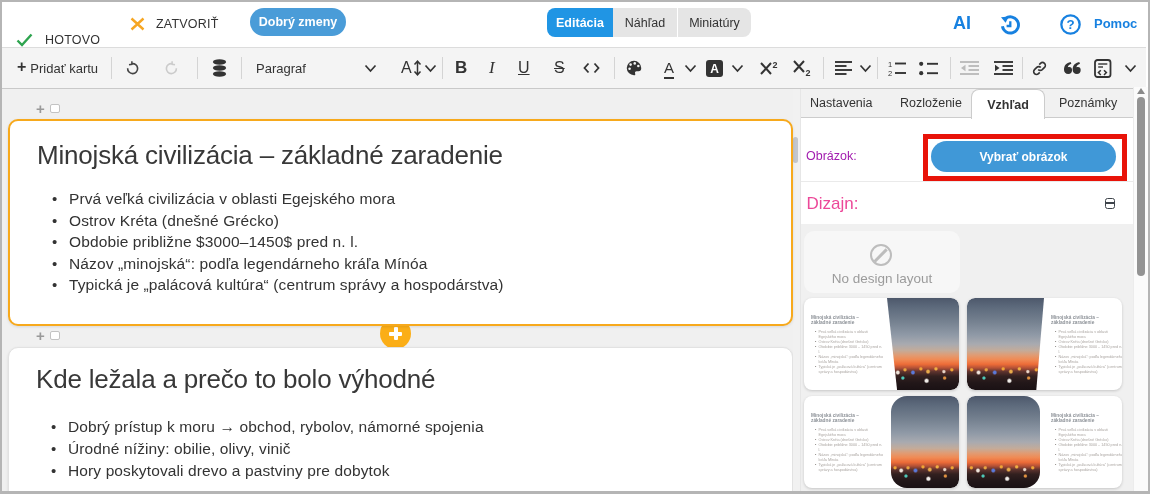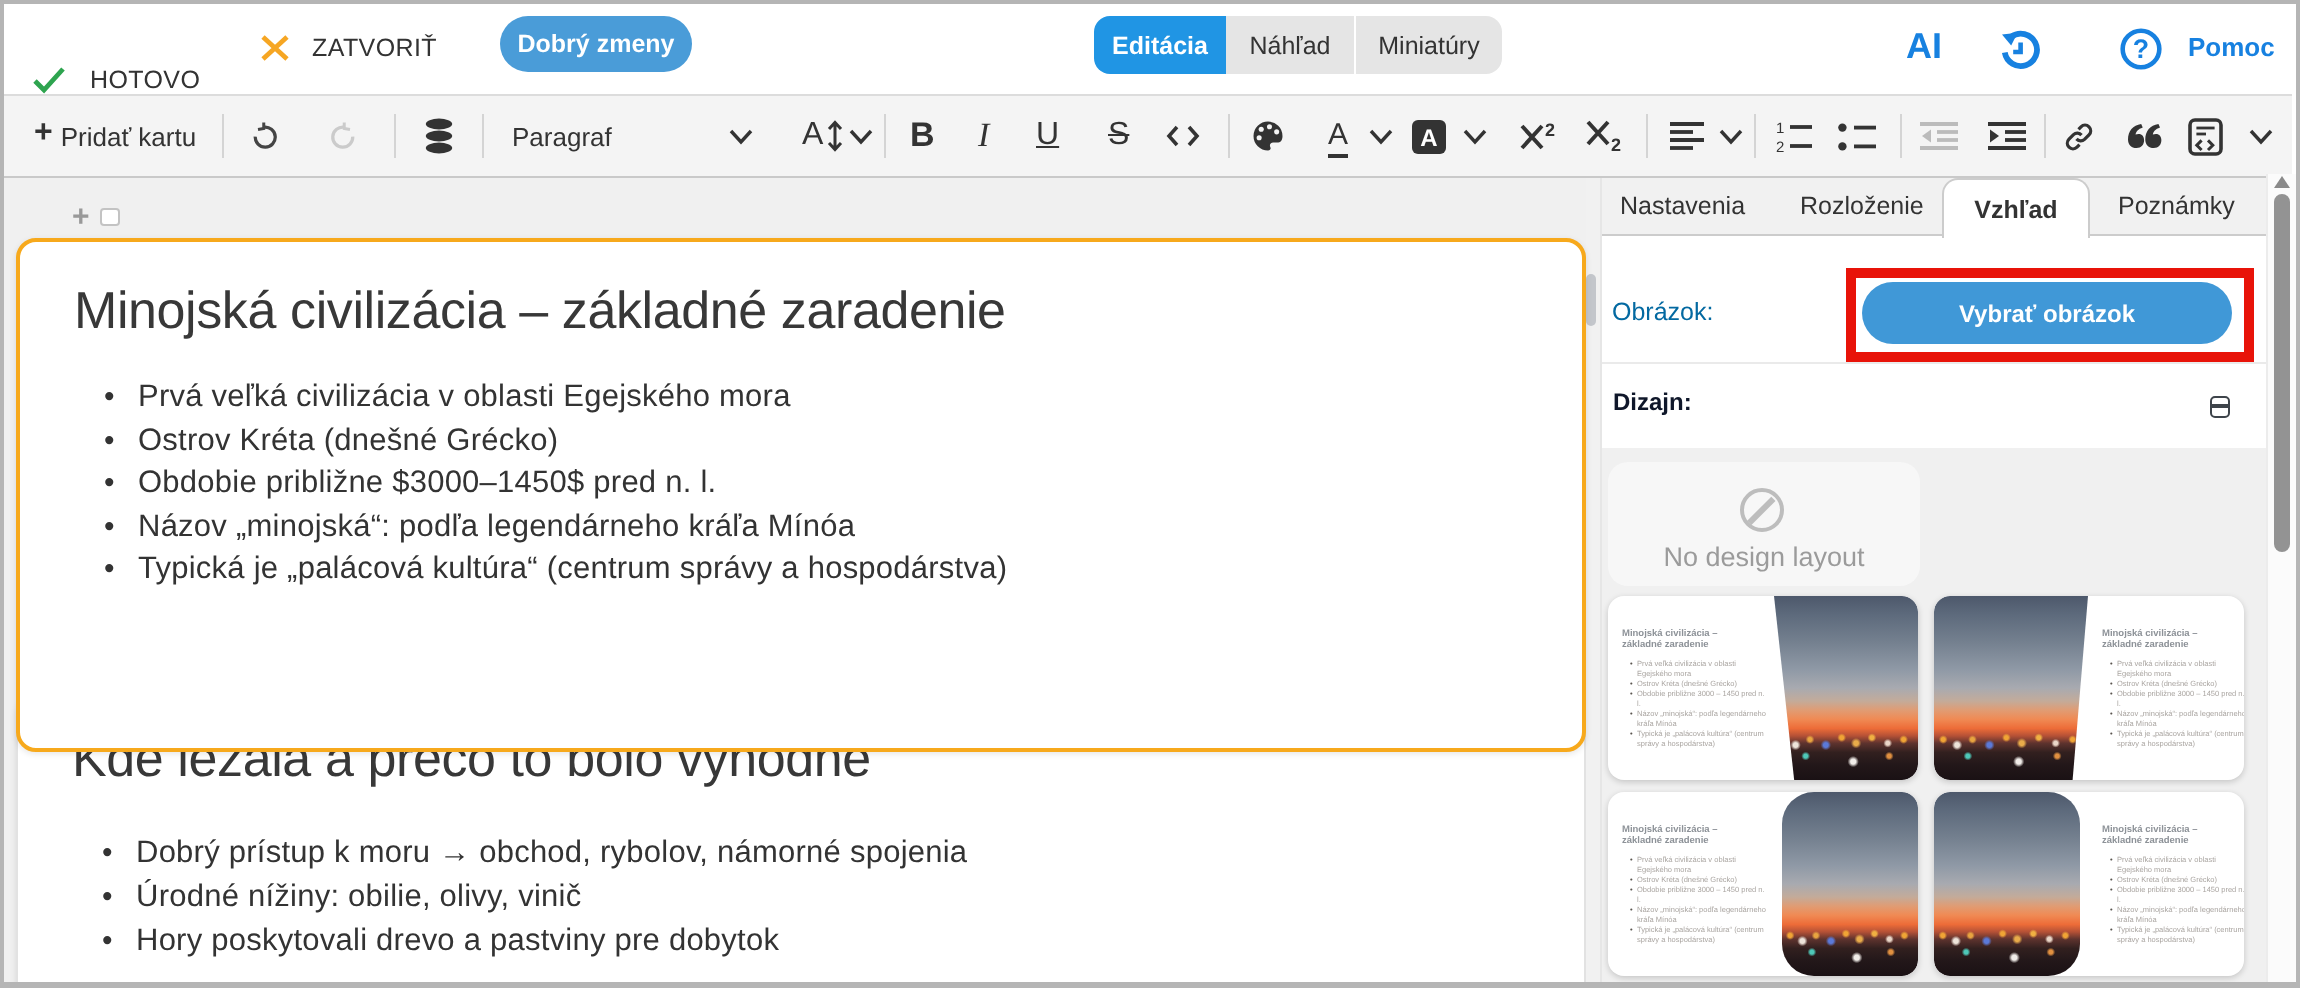--- a/index.html
+++ b/index.html
@@ -31,21 +31,21 @@
 .tlabel { font-size:13px; }
 
 
 .main { position:absolute; left:0; top:89px; width:793px; height:403px; background:#f0f0f0; }
 .addrow { position:absolute; left:36px; display:flex; align-items:center; }
 .plus9 { color:#999; font-size:15px; font-weight:bold; }
 .chk { width:10px; height:9px; background:#fff; border:1px solid #c3c3c3; border-radius:2px; margin-left:5px; }
 .pluscircle { position:absolute; left:380px; top:229px; width:31px; height:31px; border-radius:50%; background:#fbae17; z-index:0; }
 .pluscircle .ph { position:absolute; left:9px; top:13.5px; width:13px; height:4px; background:#fff; border-radius:1px; }
 .pluscircle .pv { position:absolute; left:13.5px; top:9px; width:4px; height:13px; background:#fff; border-radius:1px; }
-.card1 { position:absolute; left:8px; top:30px; width:785px; height:257px; background:#fff; border:2px solid #f7a91c; border-radius:10px; z-index:1; box-shadow:0 1px 3px rgba(0,0,0,0.10); }
+.card1 { position:absolute; left:8px; top:30px; width:785px; height:207px; background:#fff; border:2px solid #f7a91c; border-radius:10px; z-index:1; box-shadow:0 1px 3px rgba(0,0,0,0.10); }
 .card2 { position:absolute; left:8px; top:258px; width:785px; height:250px; background:#fff; border:1px solid #e2e2e2; border-radius:10px; box-shadow:0 1px 3px rgba(0,0,0,0.10); }
 .ctitle { font-size:26px; color:#383838; font-weight:normal; position:absolute; left:27px; letter-spacing:-0.2px; }
 .card1 .ctitle { top:19px; }
 .card2 .ctitle { top:15.5px; }
 .card1 ul, .card2 ul { position:absolute; left:37px; list-style:none; }
 .card1 ul { top:67px; }
 .card2 ul { top:68px; }
 .card2 li { line-height:22px !important; }
 .card1 li, .card2 li { font-size:15.5px; color:#333; line-height:21.6px; letter-spacing:0.12px; }
 .card1 li::before, .card2 li::before { content:"•"; position:absolute; left:5px; font-size:15px; color:#333; }
@@ -54,25 +54,25 @@
 
 
 .midsb { position:absolute; left:793px; top:89px; width:8px; height:403px; background:#f1f1f1; border-right:1px solid #e6e6e6; }
 .midsb .thumb { position:absolute; left:0px; top:48px; width:5px; height:26px; background:#c3c6cb; border-radius:2.5px; }
 
 
 .panel { position:absolute; left:801px; top:89px; width:335px; height:403px; background:#fff; }
 .ptabs { position:absolute; left:0; top:0; width:335px; height:29px; background:#f1f1f1; border-bottom:1px solid #ccc; }
 .ptab { position:absolute; top:0; height:28px; display:flex; align-items:center; font-size:12.5px; color:#333;text-align:center; }
 .ptab.active { background:#fff; border:1px solid #ccc; border-bottom:none; border-radius:8px 8px 0 0; height:30px; font-weight:bold; width:74px; justify-content:center; z-index:2; }
-.lbl { position:absolute; font-size:12.5px; color:#0369a1; }
+.lbl { position:absolute; font-size:12.5px; color:#a21caf; }
 .redrect { position:absolute; left:122px; top:45px; width:204px; height:47px; border:5px solid #e81309; z-index:3; }
 .bluepill { position:absolute; left:130px; top:52px; width:185px; height:31px; border-radius:15.5px; background:#4098d7; color:#fff; font-size:12px; font-weight:bold; display:flex; align-items:center; justify-content:center; }
 .divider { position:absolute; left:0; top:92px; width:335px; height:1px; background:#eaeaea; }
-.dizajn { position:absolute; left:5.5px; top:105px; font-size:12px; font-weight:bold; color:#0f172a; }
+.dizajn { position:absolute; left:5.5px; top:105px; font-size:17px; font-weight:normal; color:#ec4899; }
 .collapse { position:absolute; left:303.5px; top:109px; width:10.5px; height:10.5px; border:1.2px solid #3e444b; border-radius:2.5px; }
 .collapse::after { content:""; position:absolute; left:0px; top:3.3px; width:8.1px; height:1.5px; background:#3e444b; }
 .designarea { position:absolute; left:0; top:135px; width:335px; height:268px; background:#f0f0f0; }
 .nodesign { position:absolute; left:3px; top:7px; width:156px; height:62px; background:#f7f7f7; border-radius:10px; }
 .nds-icon { position:absolute; left:66px; top:13px; width:22px; height:22px; border:2.5px solid #bdbdbd; border-radius:50%; }
 .nds-icon::after { content:""; position:absolute; left:0px; top:7.5px; width:17px; height:2.5px; background:#bdbdbd; transform:rotate(-45deg); }
 .nds-text { position:absolute; left:0; top:40px; width:156px; text-align:center; font-size:13.5px; color:#9b9b9b; }
 
 .thumb-card { position:absolute; width:155px; height:92px; background:#fff; border-radius:8px; box-shadow:0 1px 3px rgba(0,0,0,0.18); overflow:hidden; }
 .tc1 { left:3px; top:74px; }

